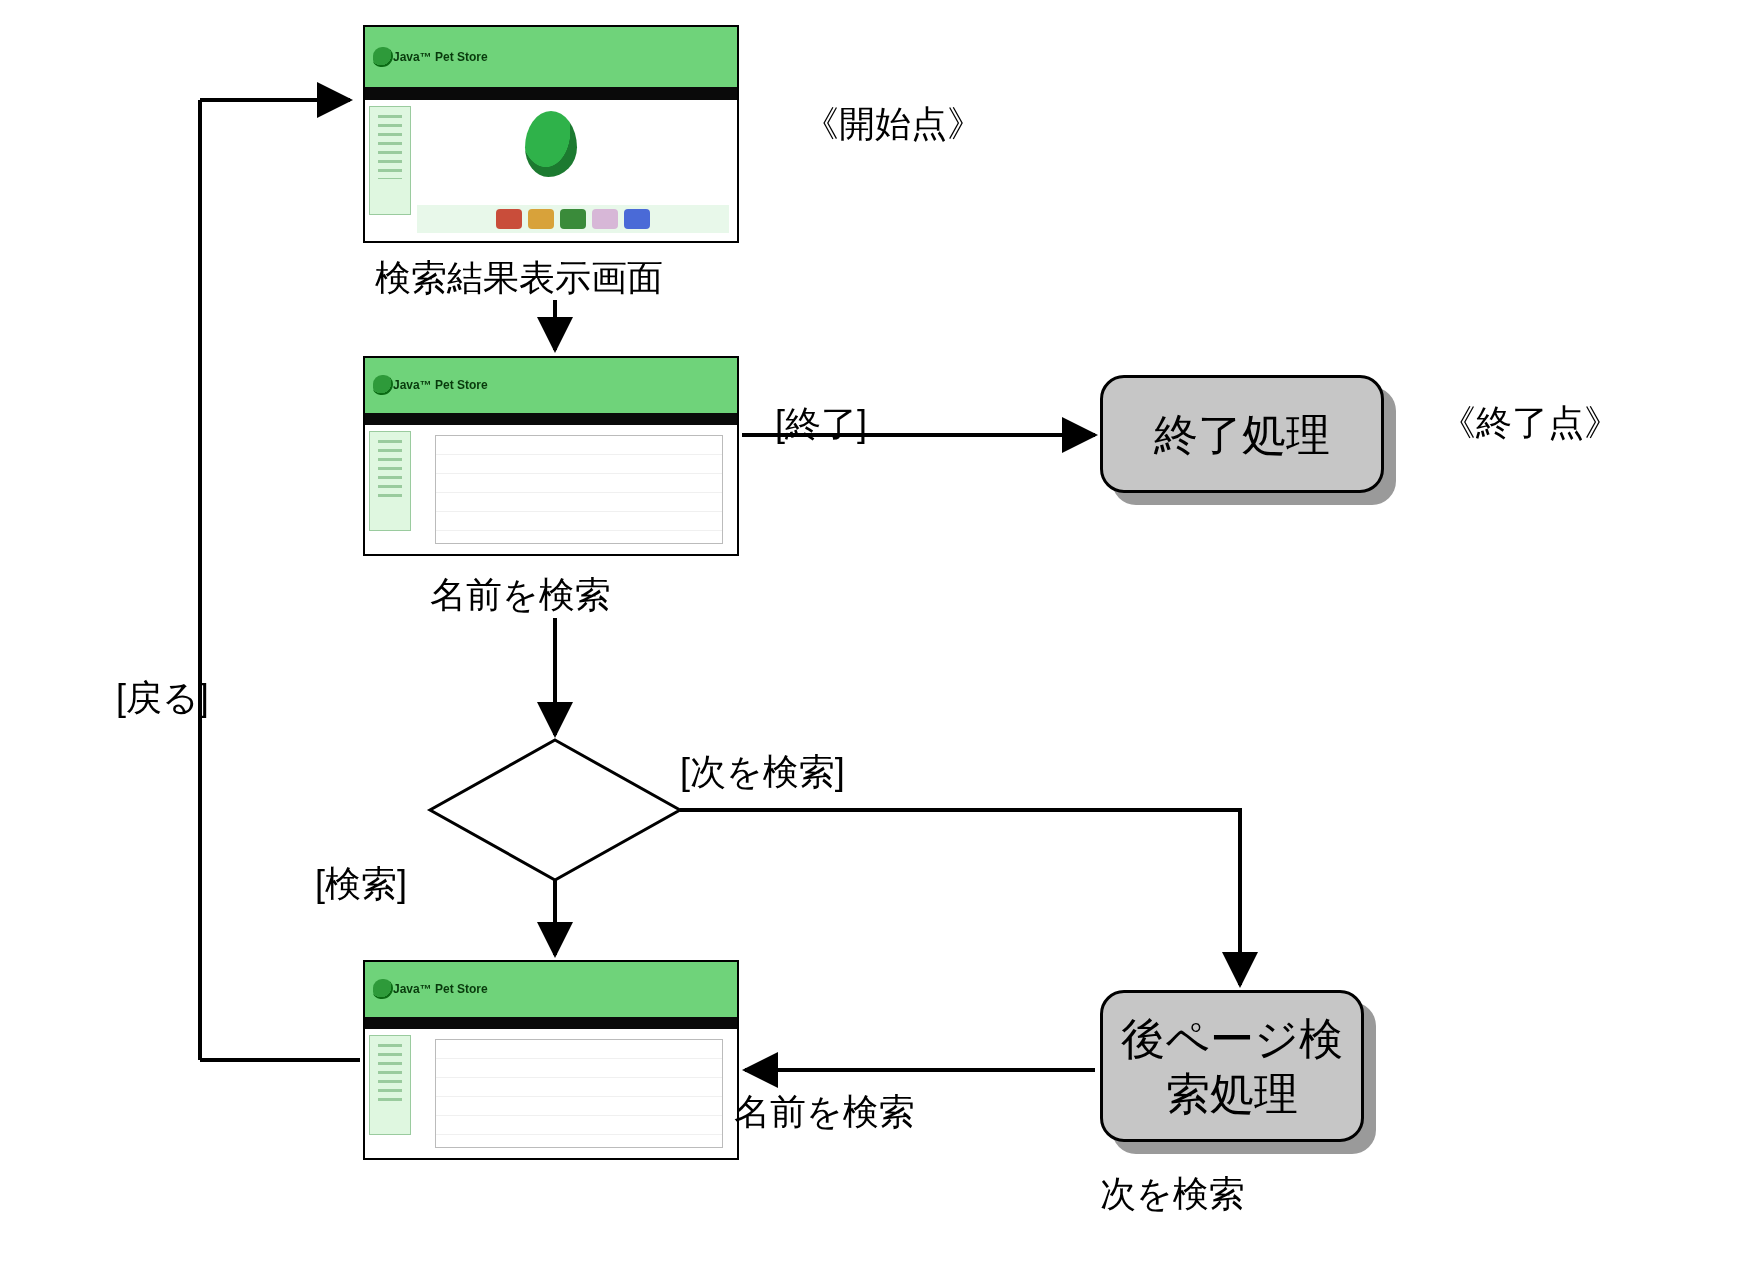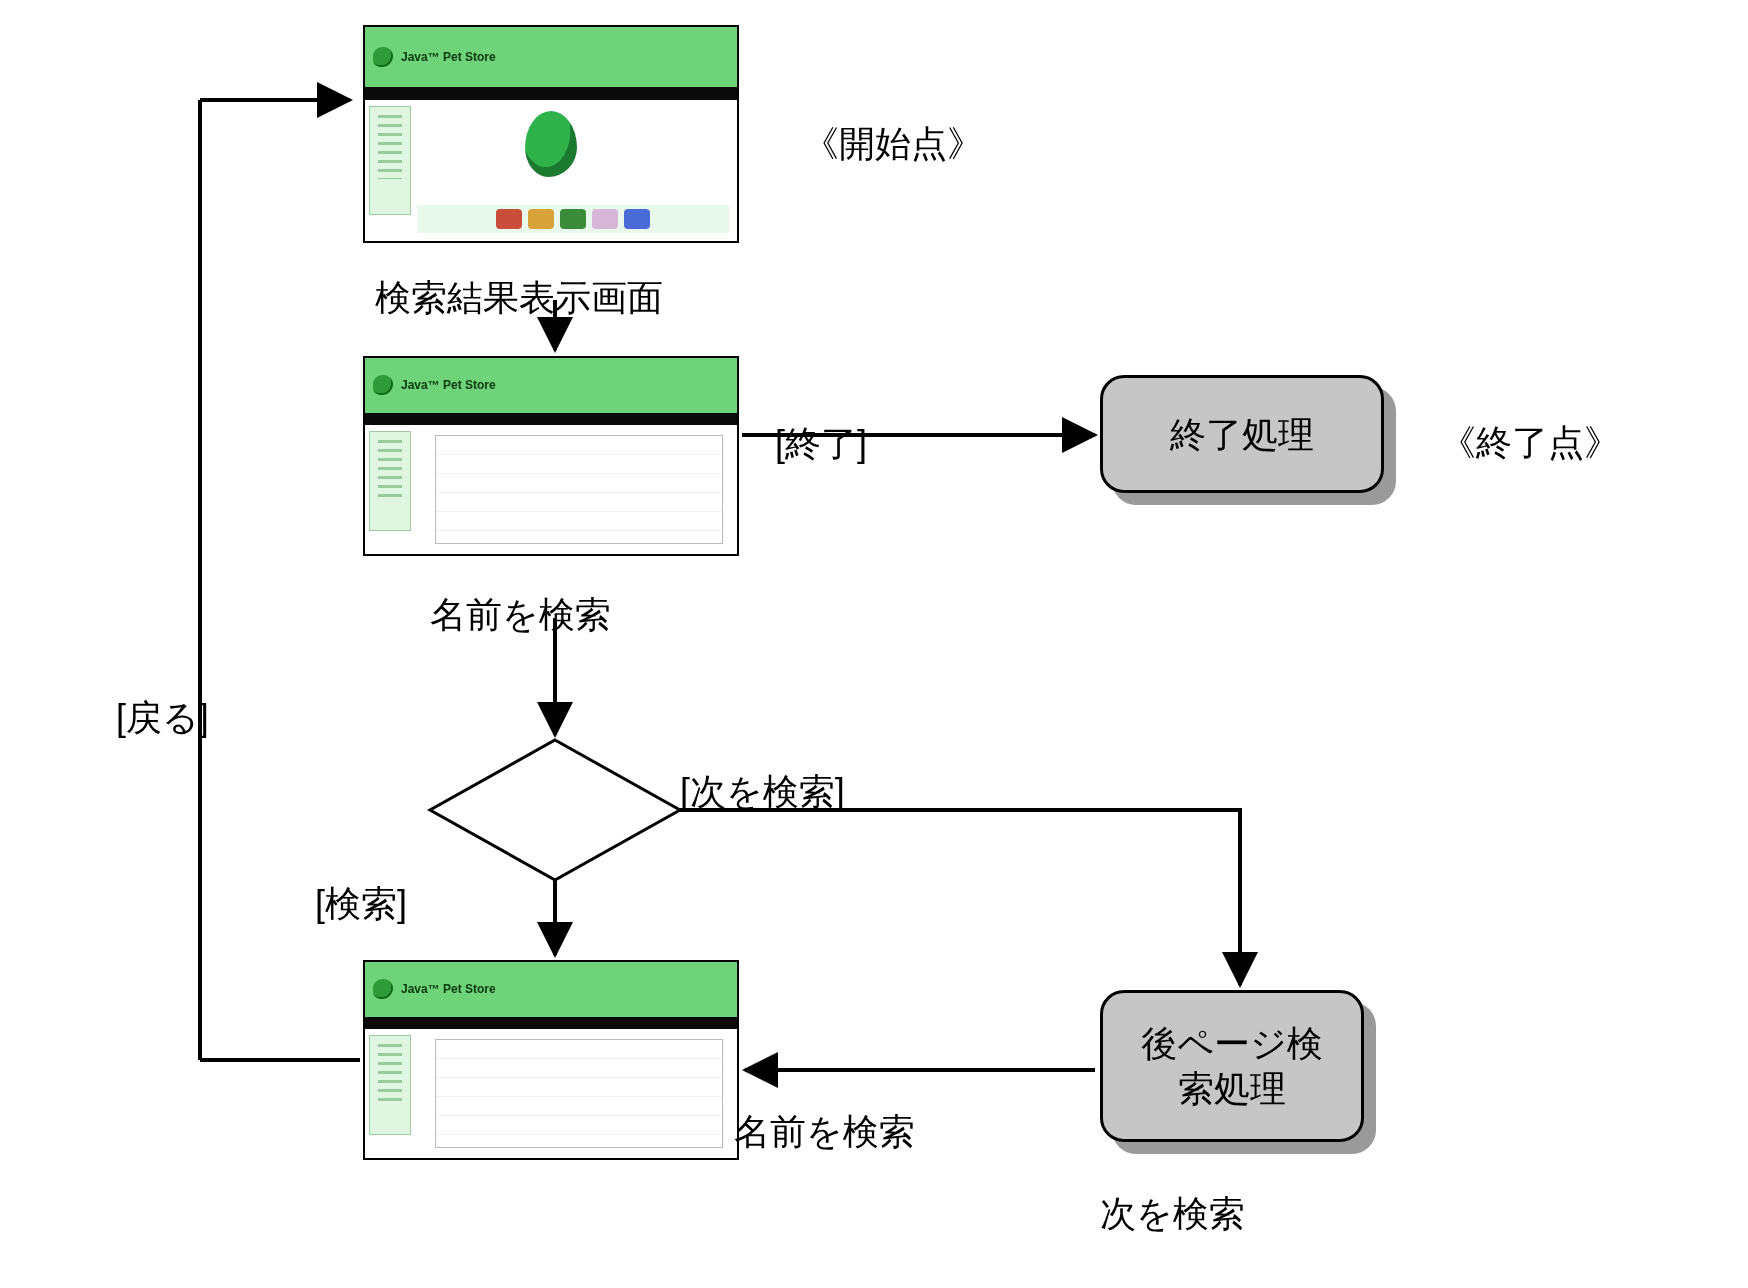--- a/index.html
+++ b/index.html
@@ -1,24 +1,24 @@
 <!DOCTYPE html>
 <html><head>
 <meta charset="utf-8">
 <style>
   html,body{margin:0;padding:0;background:#fff;font-family:"Hiragino Kaku Gothic ProN","Yu Gothic","Meiryo",sans-serif;}
   #stage{position:relative;width:1748px;height:1288px;}
-  .lbl{position:absolute;font-size:36px;color:#000;white-space:nowrap;margin-top:20px;}
+  .lbl{position:absolute;font-size:36px;color:#000;white-space:nowrap;}
   
   .proc{position:absolute;}
   .proc .shadow{position:absolute;left:12px;top:12px;width:100%;height:100%;background:#9a9a9a;border-radius:24px;}
-  .proc .face{position:absolute;left:0;top:0;width:100%;height:100%;background:#c6c6c6;border:3px solid #000;border-radius:24px;box-sizing:border-box;display:flex;align-items:center;justify-content:center;text-align:center;font-size:36px;line-height:1.25;padding:8px;}
+  .proc .face{position:absolute;left:0;top:0;width:100%;height:100%;background:#c6c6c6;border:3px solid #000;border-radius:24px;box-sizing:border-box;display:flex;align-items:center;justify-content:center;text-align:center;font-size:44px;line-height:1.25;padding:8px;}
   
   .shot{position:absolute;border:2px solid #000;background:#fff;box-sizing:border-box;}
-  .shot .hdr{background:#6fd37a;height:28%;display:flex;align-items:center;gap:8px;padding:4px 8px;box-sizing:border-box;}
+  .shot .hdr{background:#6fd37a;height:28%;display:flex;align-items:center;padding:4px 8px;box-sizing:border-box;}
   .shot .hdr .bird{width:20px;height:20px;background:radial-gradient(circle at 40% 40%,#2e9a3a 0 60%,#0b6b14 61% 100%);border-radius:50% 50% 60% 40%;}
   .shot .hdr .ttl{font-size:12px;font-weight:bold;color:#083a0c;filter:blur(0.4px);}
   .shot .strip{background:#0a0a0a;height:6%;}
   .shot .body{height:66%;background:#fff;position:relative;}
   .shot .side{position:absolute;left:4px;top:6px;width:40px;height:76%;background:#dff7e0;border:1px solid #9acb9e;}
   .shot .side::before{content:"";position:absolute;left:8px;top:8px;width:24px;height:60%;background:repeating-linear-gradient(#9acb9e 0 3px,transparent 3px 9px);}
   .shot.big .body .parrot{position:absolute;left:50%;top:8%;transform:translateX(-50%);width:52px;height:66px;background:radial-gradient(ellipse at 40% 30%,#2fb24a 0 55%,#1c7a30 56% 100%);border-radius:50% 50% 55% 45%/55% 55% 45% 45%;}
   .shot.big .body .row{position:absolute;left:52px;right:8px;bottom:8px;height:28px;background:#e8f8ea;display:flex;gap:6px;align-items:center;justify-content:center;}
   .shot.big .body .row span{width:26px;height:20px;border-radius:4px;}
   .shot.mid .body .tbl, .shot.bot .body .tbl{position:absolute;left:70px;right:14px;top:10px;bottom:10px;border:1px solid #bbb;background:repeating-linear-gradient(#fff 0 18px,#f0f0f0 18px 19px);}

